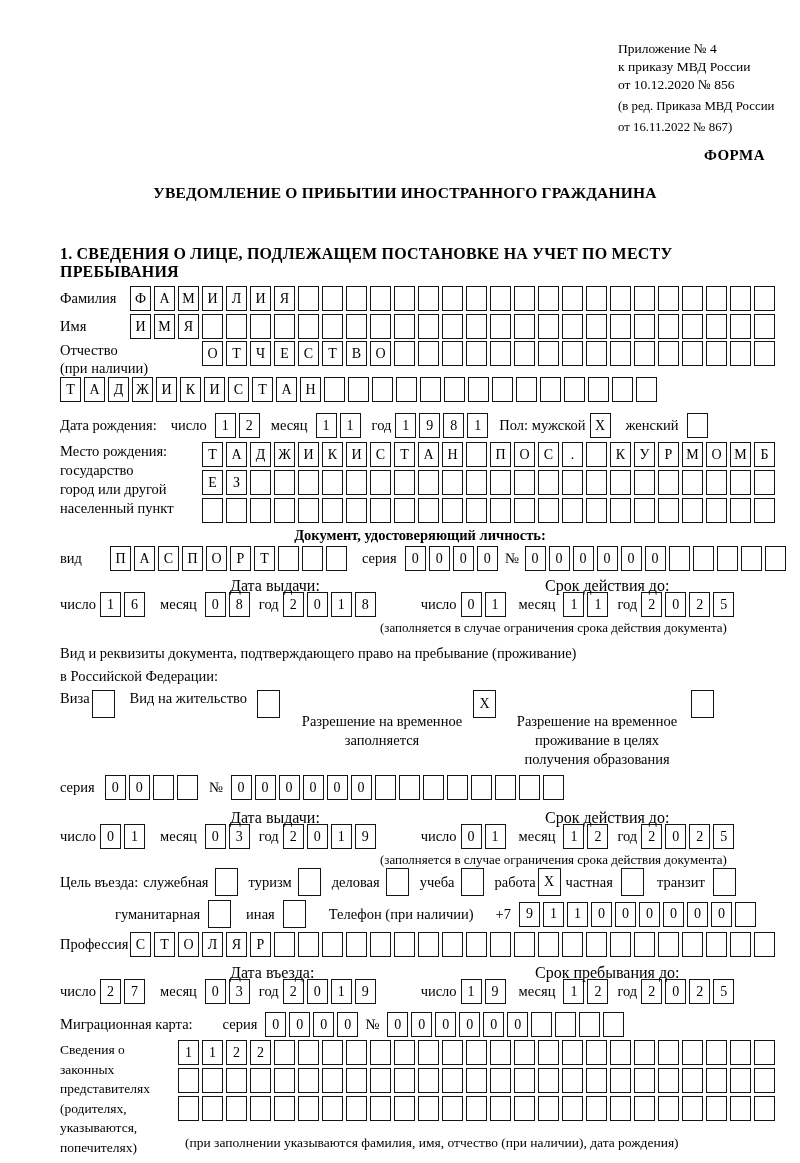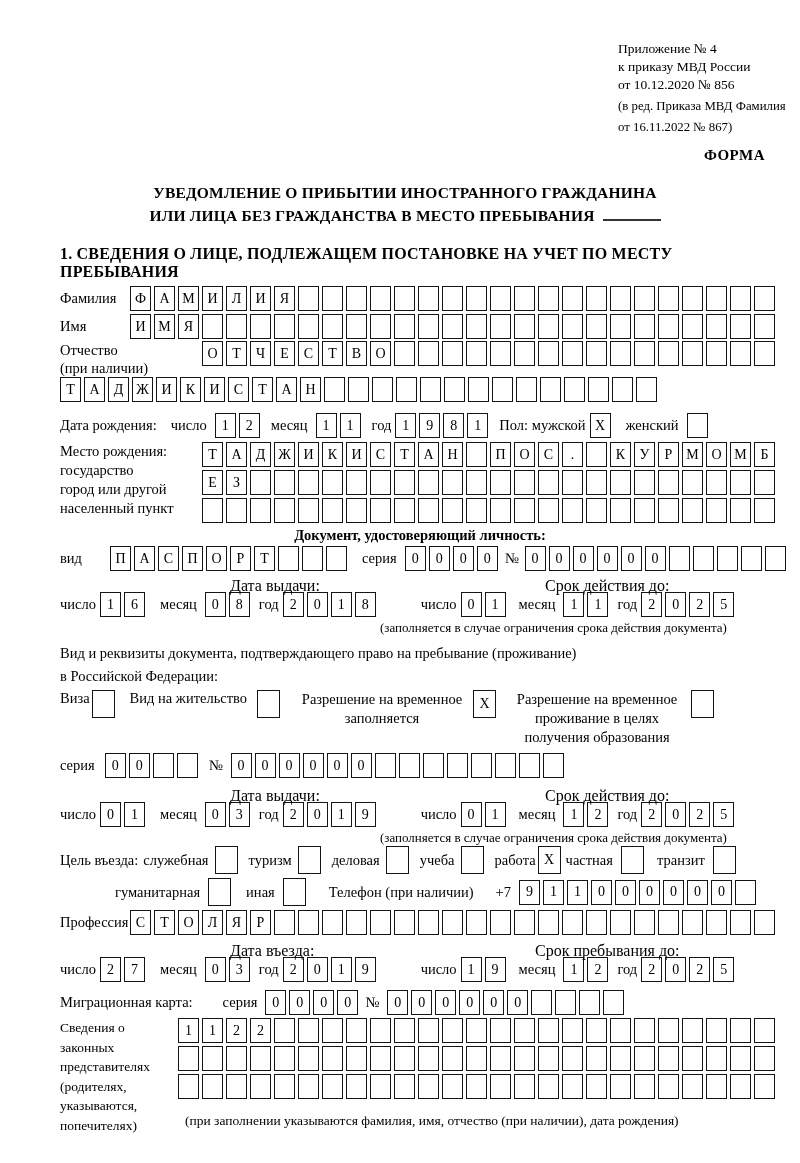--- a/index.html
+++ b/index.html
@@ -16,41 +16,40 @@
   .row.top{align-items:flex-start;}
   .lblcol{flex:none;line-height:18px;}
   .lbl{flex:none;white-space:nowrap;}
   .cells{display:inline-flex;flex-wrap:nowrap;flex:none;}
   .cell{box-sizing:border-box;flex:none;width:21px;height:25px;border:1.5px solid #151515;margin-right:3px;display:inline-flex;align-items:center;justify-content:center;font-size:14px;background:#fff;}
   .cells.cb .cell{width:23px;height:28px;}
   .stack{display:flex;flex-direction:column;row-gap:3px;}
   .heads{position:relative;height:15px;font-size:16px;}
   .heads span{position:absolute;white-space:nowrap;}
   .note{font-size:13px;}
-  .ctr{text-align:center;line-height:19px;}
+  .ctr{text-align:center;line-height:19px;margin-top:22px;}
   .bold{font-weight:bold;}
 </style>
 </head>
 <body>
 
 <div class="page">
 
   <div class="annex">
     <div>Приложение № 4</div>
     <div>к приказу МВД России</div>
     <div>от 10.12.2020 № 856</div>
-    <div class="note">(в ред. Приказа МВД Фамилия</div>
+    <div class="note">(в ред. Приказа МВД России</div>
     <div class="note">от 16.11.2022 № 867)</div>
   </div>
 
   <div class="forma">ФОРМА</div>
 
   <div class="title">
     <div>УВЕДОМЛЕНИЕ О ПРИБЫТИИ ИНОСТРАННОГО ГРАЖДАНИНА</div>
-    <div><span>ИЛИ ЛИЦА БЕЗ ГРАЖДАНСТВА В МЕСТО ПРЕБЫВАНИЯ</span><span class="uline"></span></div>
   </div>
 
   <div class="sec-head">1. СВЕДЕНИЯ О ЛИЦЕ, ПОДЛЕЖАЩЕМ ПОСТАНОВКЕ НА УЧЕТ ПО МЕСТУ ПРЕБЫВАНИЯ</div>
 
   <div class="form">
 
     <div class="row" style="margin-top:286px;">
       <span class="lbl" style="width:70px;">Фамилия</span>
       <span class="cells">
           <span class="cell">Ф</span>

